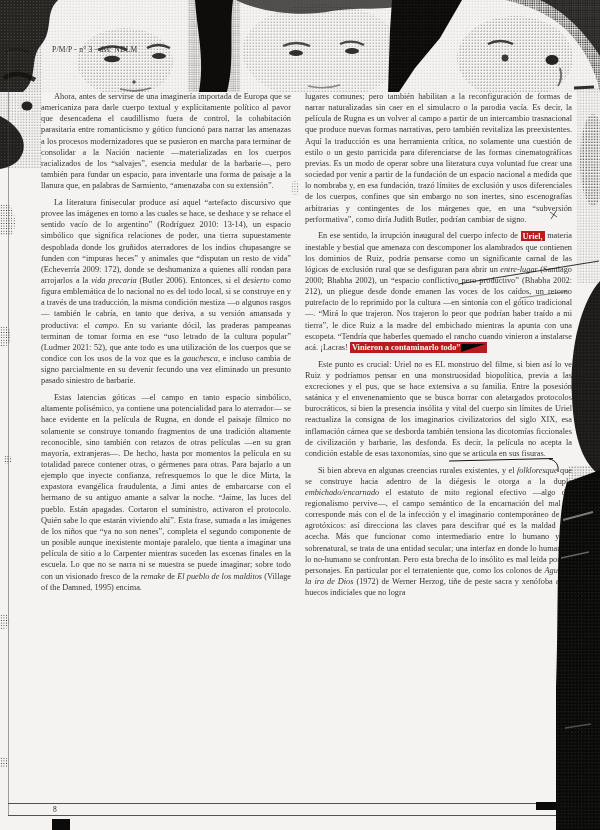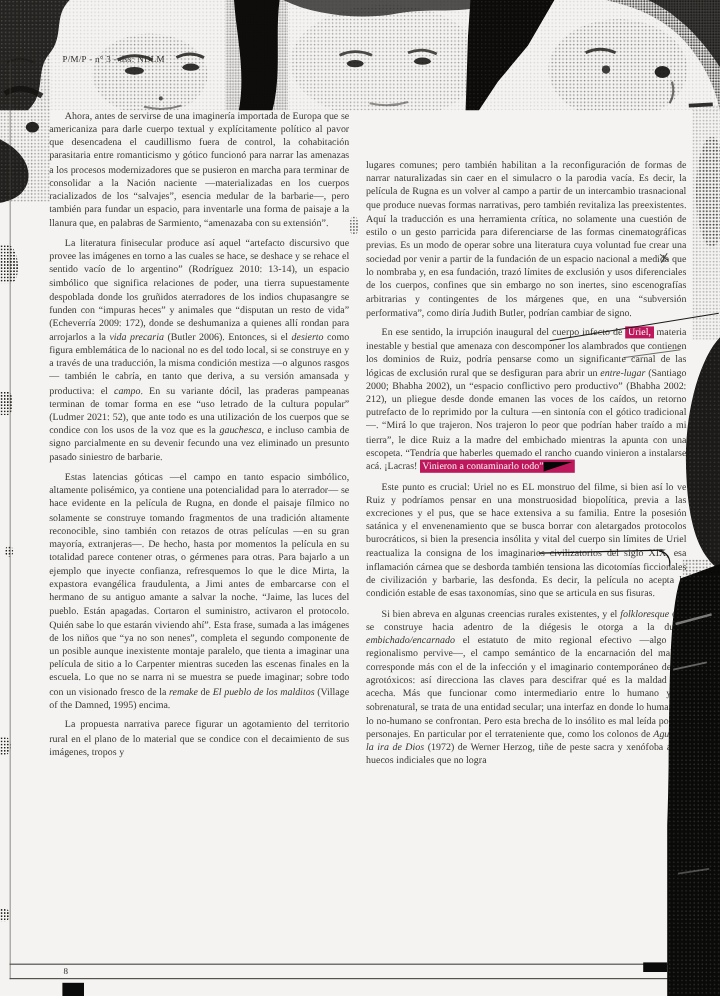--- a/index.html
+++ b/index.html
@@ -6,24 +6,24 @@
   html,body { width:600px; height:830px; }
   body { font-family:"Liberation Serif","DejaVu Serif",serif; }
   .page { position:relative; width:600px; height:830px; background:#f4f3f1; overflow:hidden; }
 
   
   .col { position:absolute; top:91px; color:#393631; font-size:8.3px; line-height:11.15px;
          text-align:justify; hyphens:none; }
   .col-left  { left:41px;  width:250px;font-family:Liberation Serif, serif; }
   .col-right { left:305px; width:267px; }
   .para { text-indent:13px; margin-bottom:5.5px; }
-  .para.no-indent { text-indent:0;margin-top:41px; }
+  .para.no-indent { text-indent:0; }
   .seg-i { font-style:italic; }
   .seg-b { font-weight:normal; }
-  .seg-hl, .seg-hl2 { background:#be185d; color:#f7f6f4; padding:0.5px 2px 1px 2px; }
+  .seg-hl, .seg-hl2 { background:#b91c1c; color:#f7f6f4; padding:0.5px 2px 1px 2px;font-weight:bold; }
   .seg-hl2::after { content:""; display:inline-block; width:0; height:0;
       border-top:8px solid #070707; border-right:24px solid transparent;
       vertical-align:-2px; margin-left:-2px; }
 
   
   .header-meta { position:absolute; left:52px; top:45px; font-size:7.5px; letter-spacing:.25px;
                  color:#302e2a; white-space:nowrap; }
   .vrule { position:absolute; left:8px; top:50px; width:1px; height:766px; background:rgba(70,67,62,.5); }
   .footer-rule-1 { position:absolute; left:8px; top:803px; width:584px; height:1px; background:#55524d; }
   .footer-rule-2 { position:absolute; left:8px; top:815px; width:584px; height:1px; background:#55524d; }
@@ -148,21 +148,20 @@
   <div class="speck speck-5"></div>
   <div class="speck speck-6"></div>
 
   <div class="header-meta">P/M/P - n° 3 - dss: NDLM</div>
   <div class="vrule"></div>
 
   <div class="col col-left">
       <p class="para"><span>Ahora, antes de servirse de una imaginería importada de Europa que se americaniza para darle cuerpo textual y explícitamente político al pavor que desencadena el caudillismo fuera de control, la cohabitación parasitaria entre romanticismo y gótico funcionó para narrar las amenazas a los procesos modernizadores que se pusieron en marcha para terminar de consolidar a la Nación naciente —materializadas en los cuerpos racializados de los “salvajes”, esencia medular de la barbarie—, pero también para fundar un espacio, para inventarle una forma de paisaje a la llanura que, en palabras de Sarmiento, “amenazaba con su extensión”.</span></p>
       <p class="para"><span>La literatura finisecular produce así aquel “artefacto discursivo que provee las imágenes en torno a las cuales se hace, se deshace y se rehace el sentido vacío de lo argentino” (Rodríguez 2010: 13-14), un espacio simbólico que significa relaciones de poder, una tierra supuestamente despoblada donde los gruñidos aterradores de los indios chupasangre se funden con “impuras heces” y animales que “disputan un resto de vida” (Echeverría 2009: 172), donde se deshumaniza a quienes allí rondan para arrojarlos a la </span><span class="seg-i">vida precaria</span><span> (Butler 2006). Entonces, si el </span><span class="seg-i">desierto</span><span> como figura emblemática de lo nacional no es del todo local, si se construye en y a través de una traducción, la misma condición mestiza —o algunos rasgos— también le cabría, en tanto que deriva, a su versión amansada y productiva: el </span><span class="seg-i">campo</span><span>. En su variante dócil, las praderas pampeanas terminan de tomar forma en ese “uso letrado de la cultura popular” (Ludmer 2021: 52), que ante todo es una utilización de los cuerpos que se condice con los usos de la voz que es la </span><span class="seg-i">gauchesca</span><span>, e incluso cambia de signo parcialmente en su devenir fecundo una vez eliminado un presunto pasado siniestro de barbarie.</span></p>
       <p class="para"><span>Estas latencias góticas —el campo en tanto espacio simbólico, altamente polisémico, ya contiene una potencialidad para lo aterrador— se hace evidente en la película de Rugna, en donde el paisaje fílmico no solamente se construye tomando fragmentos de una tradición altamente reconocible, sino también con retazos de otras películas —en su gran mayoría, extranjeras—. De hecho, hasta por momentos la película en su totalidad parece contener otras, o gérmenes para otras. Para bajarlo a un ejemplo que inyecte confianza, refresquemos lo que le dice Mirta, la expastora evangélica fraudulenta, a Jimi antes de embarcarse con el hermano de su antiguo amante a salvar la noche. “Jaime, las luces del pueblo. Están apagadas. Cortaron el suministro, activaron el protocolo. Quién sabe lo que estarán viviendo ahí”. Esta frase, sumada a las imágenes de los niños que “ya no son nenes”, completa el segundo componente de un posible aunque inexistente montaje paralelo, que tienta a imaginar una película de sitio a lo Carpenter mientras suceden las escenas finales en la escuela. Lo que no se narra ni se muestra se puede imaginar; sobre todo con un visionado fresco de la </span><span class="seg-i">remake</span><span> de </span><span class="seg-i">El pueblo de los malditos</span><span> (Village of the Damned, 1995) encima.</span></p>
-      <p class="para"><span>La propuesta narrativa parece figurar un agotamiento del territorio rural en el plano de lo material que se condice con el decaimiento de sus imágenes, tropos y</span></p>
     </div>
   <div class="col col-right">
       <p class="para no-indent"><span>lugares comunes; pero también habilitan a la reconfiguración de formas de narrar naturalizadas sin caer en el simulacro o la parodia vacía. Es decir, la película de Rugna es un volver al campo a partir de un intercambio trasnacional que produce nuevas formas narrativas, pero también revitaliza las preexistentes. Aquí la traducción es una herramienta crítica, no solamente una cuestión de estilo o un gesto parricida para diferenciarse de las formas cinematográficas previas. Es un modo de operar sobre una literatura cuya voluntad fue crear una sociedad por venir a partir de la fundación de un espacio nacional a medida que lo nombraba y, en esa fundación, trazó límites de exclusión y usos diferenciales de los cuerpos, confines que sin embargo no son inertes, sino escenografías arbitrarias y contingentes de los márgenes que, en una “subversión performativa”, como diría Judith Butler, podrían cambiar de signo.</span></p>
       <p class="para"><span>En ese sentido, la irrupción inaugural del cuerpo infecto de </span><span class="seg-hl">Uriel,</span><span> materia inestable y bestial que amenaza con descomponer los alambrados que contienen los dominios de Ruiz, podría pensarse como un significante carnal de las lógicas de exclusión rural que se desfiguran para abrir un </span><span class="seg-i">entre-lugar</span><span> (Santiago 2000; Bhabha 2002), un “espacio conflictivo pero productivo” (Bhabha 2002: 212), un pliegue desde donde emanen las voces de los caídos, un retorno putrefacto de lo reprimido por la cultura —en sintonía con el gótico tradicional—. “Mirá lo que trajeron. Nos trajeron lo peor que podrían haber traído a mi tierra”, le dice Ruiz a la madre del embichado mientras la apunta con una escopeta. “Tendría que haberles quemado el rancho cuando vinieron a instalarse acá. ¡Lacras! </span><span class="seg-hl2">Vinieron a contaminarlo todo”.</span></p>
       <p class="para"><span>Este punto es crucial: Uriel no es </span><span class="seg-b">EL</span><span> monstruo del filme, si bien así lo ve Ruiz y podríamos pensar en una monstruosidad biopolítica, previa a las excreciones y el pus, que se hace extensiva a su familia. Entre la posesión satánica y el envenenamiento que se busca borrar con aletargados protocolos burocráticos, si bien la presencia insólita y vital del cuerpo sin límites de Uriel reactualiza la consigna de los imaginarios civilizatorios del siglo XIX, esa inflamación cárnea que se desborda también tensiona las dicotomías ficcionales de civilización y barbarie, las desfonda. Es decir, la película no acepta la condición estable de esas taxonomías, sino que se articula en sus fisuras.</span></p>
       <p class="para"><span>Si bien abreva en algunas creencias rurales existentes, y el </span><span class="seg-i">folkloresque</span><span> que se construye hacia adentro de la diégesis le otorga a la dupla </span><span class="seg-i">embichado/encarnado</span><span> el estatuto de mito regional efectivo —algo del regionalismo pervive—, el campo semántico de la encarnación del mal se corresponde más con el de la infección y el imaginario contemporáneo de los agrotóxicos: así direcciona las claves para descifrar qué es la maldad que acecha. Más que funcionar como intermediario entre lo humano y lo sobrenatural, se trata de una entidad secular; una interfaz en donde lo humano y lo no-humano se confrontan. Pero esta brecha de lo insólito es mal leída por los personajes. En particular por el terrateniente que, como los colonos de </span><span class="seg-i">Aguirre, la ira de Dios</span><span> (1972) de Werner Herzog, tiñe de peste sacra y xenófoba a los huecos indiciales que no logra</span></p>
     </div>
 
   <svg class="deco overlay" style="left:0;top:0;" width="600" height="830" viewBox="0 0 600 830">
     <line x1="458" y1="284" x2="599" y2="261" stroke="#1d1b18" stroke-width="0.9"></line>

